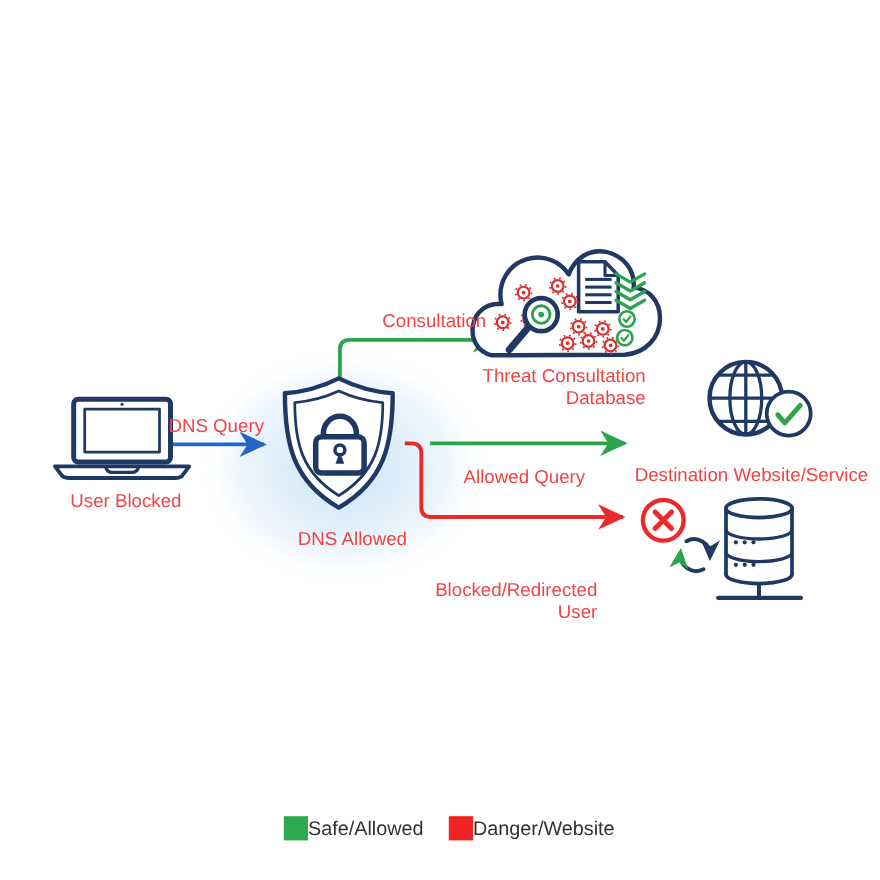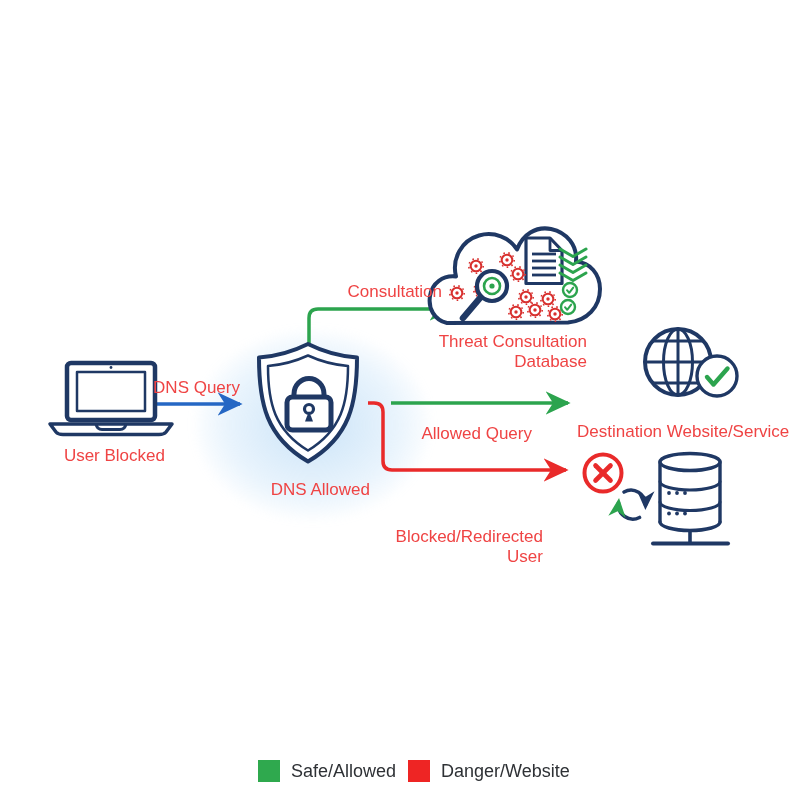--- a/index.html
+++ b/index.html
@@ -11,21 +11,21 @@
     position:absolute;left:195px;top:330px;width:235px;height:190px;border-radius:50%;
     background:radial-gradient(ellipse at center, rgba(150,200,240,0.50) 0%, rgba(170,212,246,0.25) 52%, rgba(255,255,255,0) 74%);
     filter:blur(5px);
   }
   svg.diagram{position:absolute;left:0;top:0;}
   .lbl{
     position:absolute;color:#ef4444;font-size:17px;font-weight:400;
     text-align:right;line-height:20px;white-space:nowrap;
   }
   .lbl .line{display:block;}
-  .legend-item{position:absolute;top:760px;display:flex;align-items:center;gap:11px;}
+  .legend-item{position:absolute;top:742px;display:flex;align-items:center;}
   .legend-item .sw{width:22px;height:22px;display:inline-block;}
   .sw-green{background:#2fa94e;}
   .sw-red{background:#ee2524;}
   .legend-item .lg-label{color:#2e3135;font-size:18px;font-weight:500;white-space:nowrap;}
 </style>
 </head>
 <body>
 
 <div class="canvas">
 

